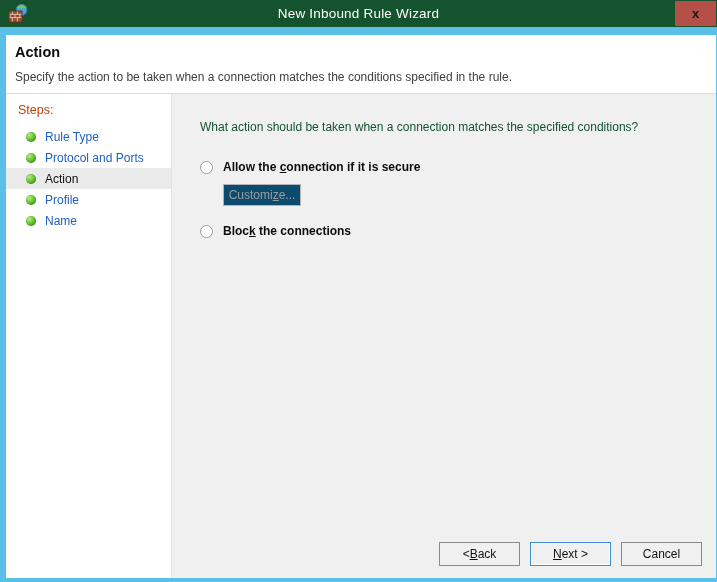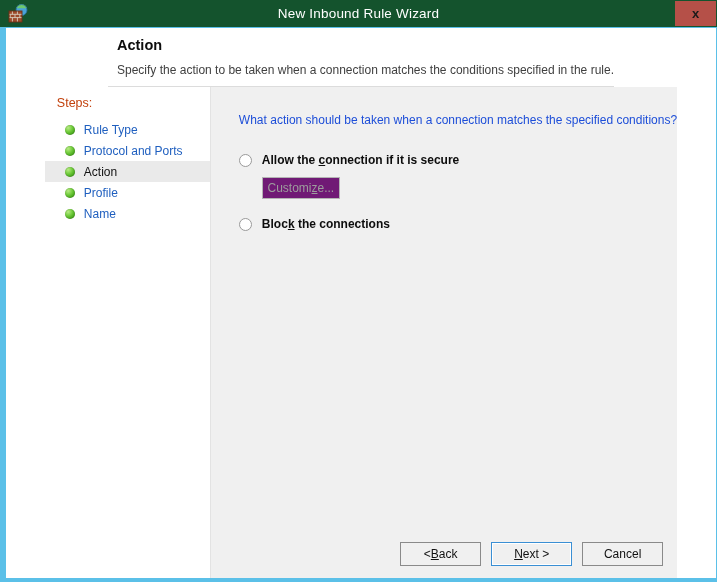--- a/index.html
+++ b/index.html
@@ -62,26 +62,25 @@
     display: flex;
     align-items: center;
     justify-content: center;
     cursor: pointer;
     user-select: none;
   }
 
   
   .shell {
     flex: 1 1 auto;
-    margin: 1px 1px 4px 6px;
+    margin: 8px 1px 4px 6px;
     background: #ffffff;
     display: flex;
     flex-direction: column;
     min-height: 0;
-    align-items: center;
   }
 
   
   .header {
     flex: 0 0 59px;
     background: #ffffff;
     padding: 9px 0 0 9px;
     box-sizing: border-box;
     border-bottom: 1px solid #dcdcdc;
   }
@@ -152,21 +151,21 @@
   .content {
     flex: 1 1 auto;
     background: #f0f0f0;
     position: relative;
     padding: 26px 0 0 28px;
     box-sizing: border-box;
     min-width: 0;
   }
   .question {
     font-size: 12px;
-    color: #1d4ed8;
+    color: #14532d;
     margin: 0 0 25px 0;
     line-height: 15px;
   }
 
   .option {
     margin-bottom: 18px;
   }
   .option-row {
     display: flex;
     align-items: flex-start;
@@ -210,21 +209,21 @@
     line-height: 15.5px;
     margin: 4px 0 0 23px;
     max-width: 443px;
   }
 
   .customize-btn {
     margin: 10px 0 0 23px;
     width: 78px;
     height: 22px;
     box-sizing: border-box;
-    background: #701a75;
+    background: #0c4a6e;
     border: 1px solid #b4b4b4;
     color: #9d9d9d;
     font-size: 12px;
     font-family: "Liberation Sans", sans-serif;
     display: flex;
     align-items: center;
     justify-content: center;
     cursor: default;
   }
 

